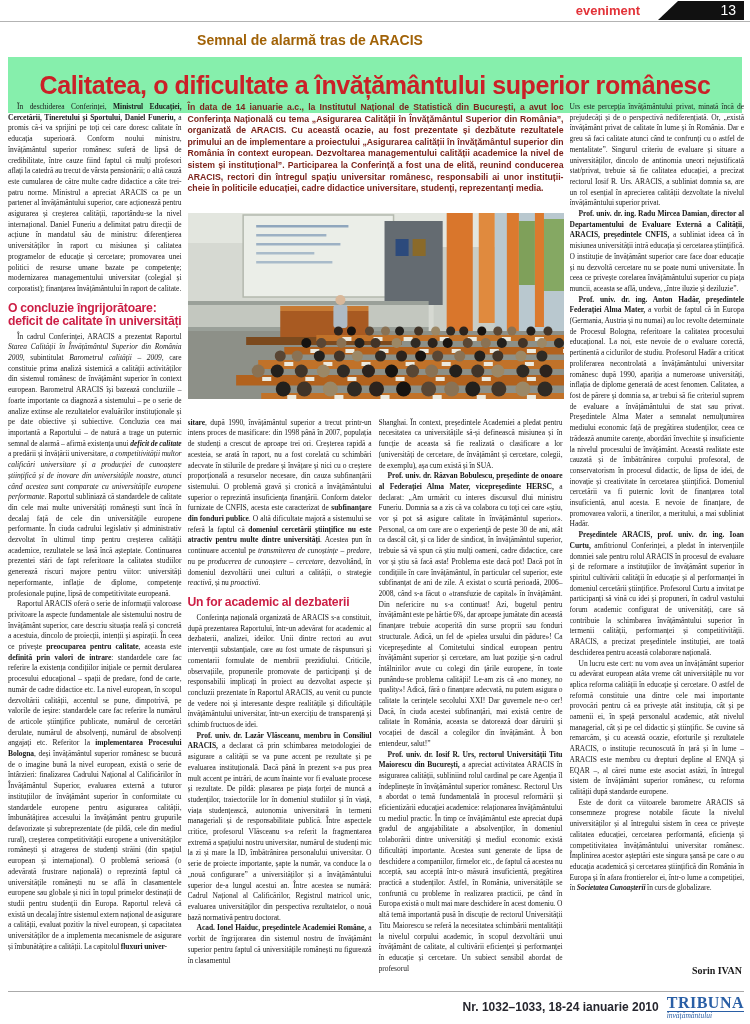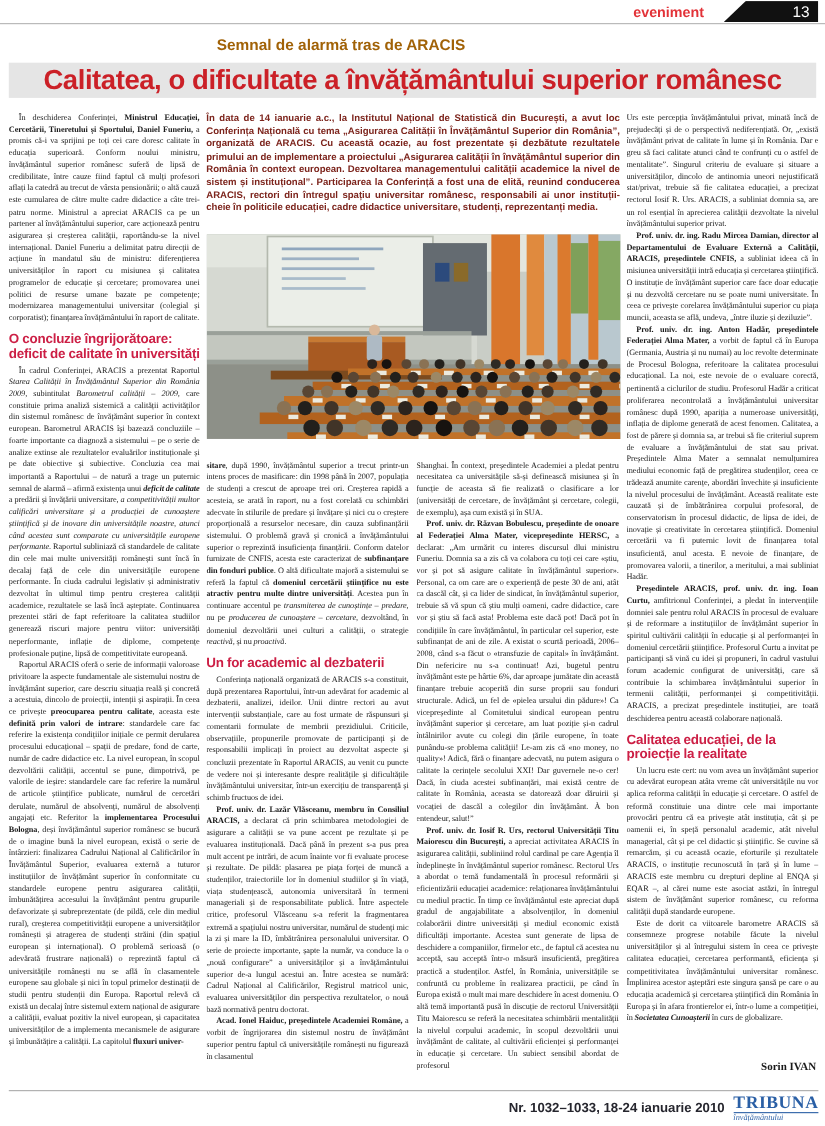--- a/index.html
+++ b/index.html
@@ -8,21 +8,21 @@
   
   .topbar{position:absolute;top:0;left:0;right:0;height:21px;border-bottom:1px solid #b3b3b3;}
   .section-label{position:absolute;right:110px;top:3px;font-family:"Liberation Sans",sans-serif;
         font-weight:bold;font-size:13px;color:#e23238;}
   .pagenum-tab{position:absolute;right:6px;top:1px;width:86px;height:19px;background:#111;
         clip-path:polygon(26px 100%,0 100%,20px 0,100% 0,100% 100%);}
   .pagenum-tab span{position:absolute;right:8px;top:1px;color:#fff;font-family:"Liberation Sans",sans-serif;
         font-weight:normal;font-size:14px;}
   .kicker{position:absolute;top:32px;left:0;width:620px;text-align:center;
         font-family:"Liberation Sans",sans-serif;font-weight:bold;font-size:14px;color:#a16207;}
-  .title-band{position:absolute;top:57px;left:8px;right:8px;height:32px;background:#e5e5e5;
+  .title-band{position:absolute;top:57px;left:8px;right:8px;height:56px;background:#86efac;
         display:flex;align-items:center;justify-content:center;}
   .title-band h1{margin:0;font-family:"Liberation Sans",sans-serif;font-weight:bold;
         font-size:25px;letter-spacing:-0.4px;color:#cb2027;white-space:nowrap;}
   
   .body{position:absolute;top:102px;left:8px;width:736px;height:888px;display:flex;gap:6px;}
   .col{font-size:7.5px;line-height:10.7px;text-align:justify;overflow:hidden;
        word-spacing:-0.25px;letter-spacing:-0.04px;}
   .col1{width:175px;height:888px;}
   .mid{width:376px;display:flex;flex-direction:column;gap:14px;}
   .midcols{display:flex;gap:7px;flex:1;overflow:hidden;}
@@ -239,21 +239,20 @@
           </div>
       </div>
     </div>
 
     <div class="col4wrap">
       <div class="col col4">
           <p class="para noind"><span>Urs este percepția învățământului privat, minată încă de prejudecăți și de o perspectivă nediferențiată. Or, „există învățământ privat de calitate în lume și în România. Dar e greu să faci calitate atunci când te confrunți cu o astfel de mentalitate”. Singurul criteriu de evaluare și situare a universităților, dincolo de antinomia uneori nejustificată stat/privat, trebuie să fie calitatea educației, a precizat rectorul Iosif R. Urs. ARACIS, a subliniat domnia sa, are un rol esențial în aprecierea calității dezvoltate la nivelul învățământului superior privat.</span></p>
           <p class="para"><span class="b">Prof. univ. dr. ing. Radu Mircea Damian, director al Departamentului de Evaluare Externă a Calității, ARACIS, președintele CNFIS,</span><span> a subliniat ideea că în misiunea universității intră educația și cercetarea științifică. O instituție de învățământ superior care face doar educație și nu dezvoltă cercetare nu se poate numi universitate. În ceea ce privește corelarea învățământului superior cu piața muncii, aceasta se află, undeva, „între iluzie și deziluzie”.</span></p>
           <p class="para"><span class="b">Prof. univ. dr. ing. Anton Hadăr, președintele Federației Alma Mater,</span><span> a vorbit de faptul că în Europa (Germania, Austria și nu numai) au loc revolte determinate de Procesul Bologna, referitoare la calitatea procesului educațional. La noi, este nevoie de o evaluare corectă, pertinentă a ciclurilor de studiu. Profesorul Hadăr a criticat proliferarea necontrolată a învățământului universitar românesc după 1990, apariția a numeroase universități, inflația de diplome generată de acest fenomen. Calitatea, a fost de părere și domnia sa, ar trebui să fie criteriul suprem de evaluare a învățământului de stat sau privat. Președintele Alma Mater a semnalat nemulțumirea mediului economic față de pregătirea studenților, ceea ce trădează anumite carențe, abordări învechite și insuficiente la nivelul procesului de învățământ. Această realitate este cauzată și de îmbătrânirea corpului profesoral, de conservatorism în procesul didactic, de lipsa de idei, de inovație și creativitate în cercetarea științifică. Domeniul cercetării va fi puternic lovit de finanțarea total insuficientă, anul acesta. E nevoie de finanțare, de promovarea valorii, a tinerilor, a meritului, a mai subliniat Hadăr.</span></p>
           <p class="para"><span class="b">Președintele ARACIS, prof. univ. dr. ing. Ioan Curtu,</span><span> amfitrionul Conferinței, a pledat în intervențiile domniei sale pentru rolul ARACIS în procesul de evaluare și de reformare a instituțiilor de învățământ superior în spiritul cultivării calității în educație și al performanței în domeniul cercetării științifice. Profesorul Curtu a invitat pe participanți să vină cu idei și propuneri, în cadrul vastului forum academic configurat de universități, care să contribuie la schimbarea învățământului superior în termenii calității, performanței și competitivității. ARACIS, a precizat președintele instituției, are toată deschiderea pentru această colaborare națională.</span></p>
-          <div class="h2">Calitatea educației, de la proiecție la realitate</div>
           <p class="para"><span>Un lucru este cert: nu vom avea un învățământ superior cu adevărat european atâta vreme cât universitățile nu vor aplica reforma calității în educație și cercetare. O astfel de reformă constituie una dintre cele mai importante provocări pentru că ea privește atât instituția, cât și pe oamenii ei, în speță personalul academic, atât nivelul managerial, cât și pe cel didactic și științific. Se cuvine să remarcăm, și cu această ocazie, eforturile și rezultatele ARACIS, o instituție recunoscută în țară și în lume – ARACIS este membru cu drepturi depline al ENQA și EQAR –, al cărei nume este asociat astăzi, în întregul sistem de învățământ superior românesc, cu reforma calității după standarde europene.</span></p>
           <p class="para"><span>Este de dorit ca viitoarele barometre ARACIS să consemneze progrese notabile făcute la nivelul universităților și al întregului sistem în ceea ce privește calitatea educației, cercetarea performantă, eficiența și competitivitatea învățământului universitar românesc. Împlinirea acestor așteptări este singura șansă pe care o au educația academică și cercetarea științifică din România în Europa și în afara frontierelor ei, într-o lume a competiției, în </span><span class="bi">Societatea Cunoașterii</span><span> în curs de globalizare.</span></p>
         </div>
       <div class="byline">Sorin IVAN</div>
     </div>
 
   </div>
 
   <div class="footer">
     <span class="issue">Nr. 1032–1033, 18-24 ianuarie 2010</span>

